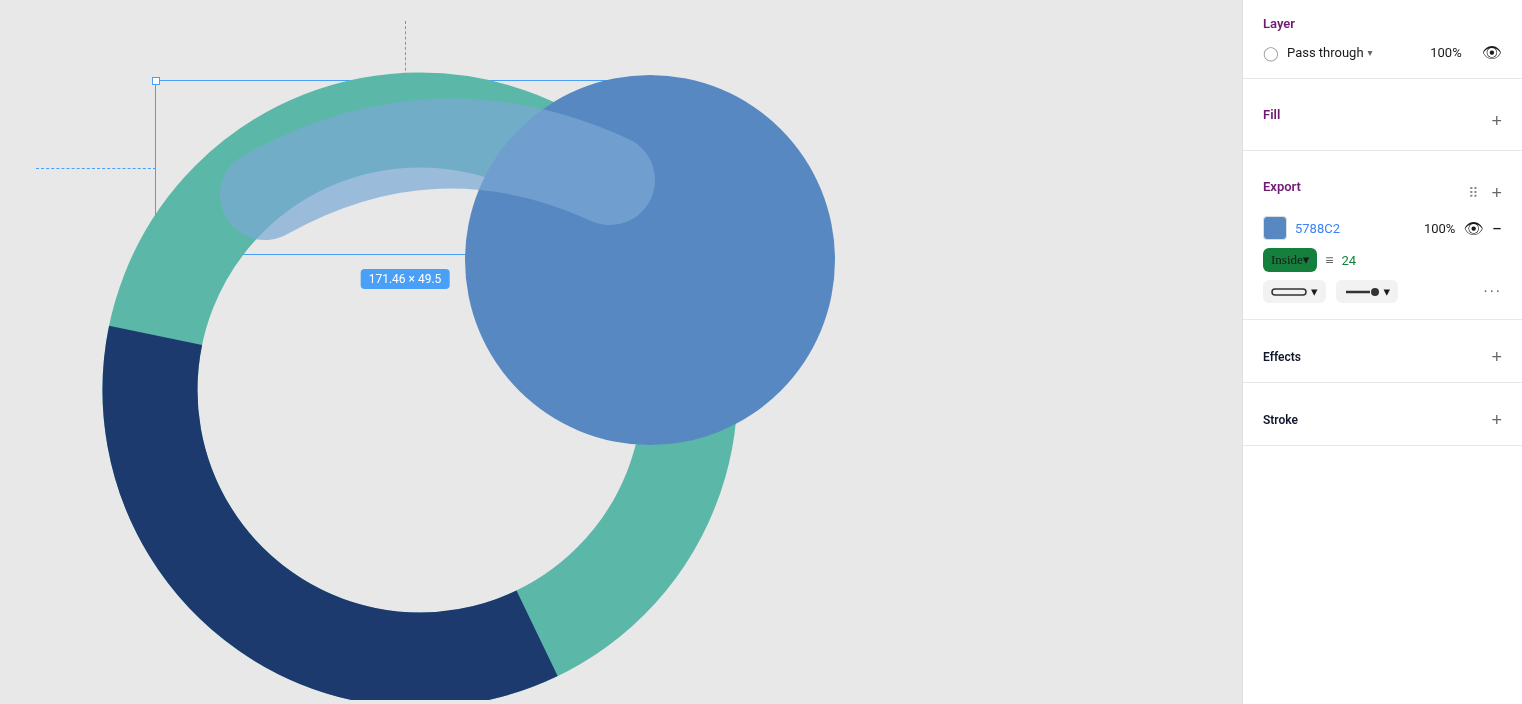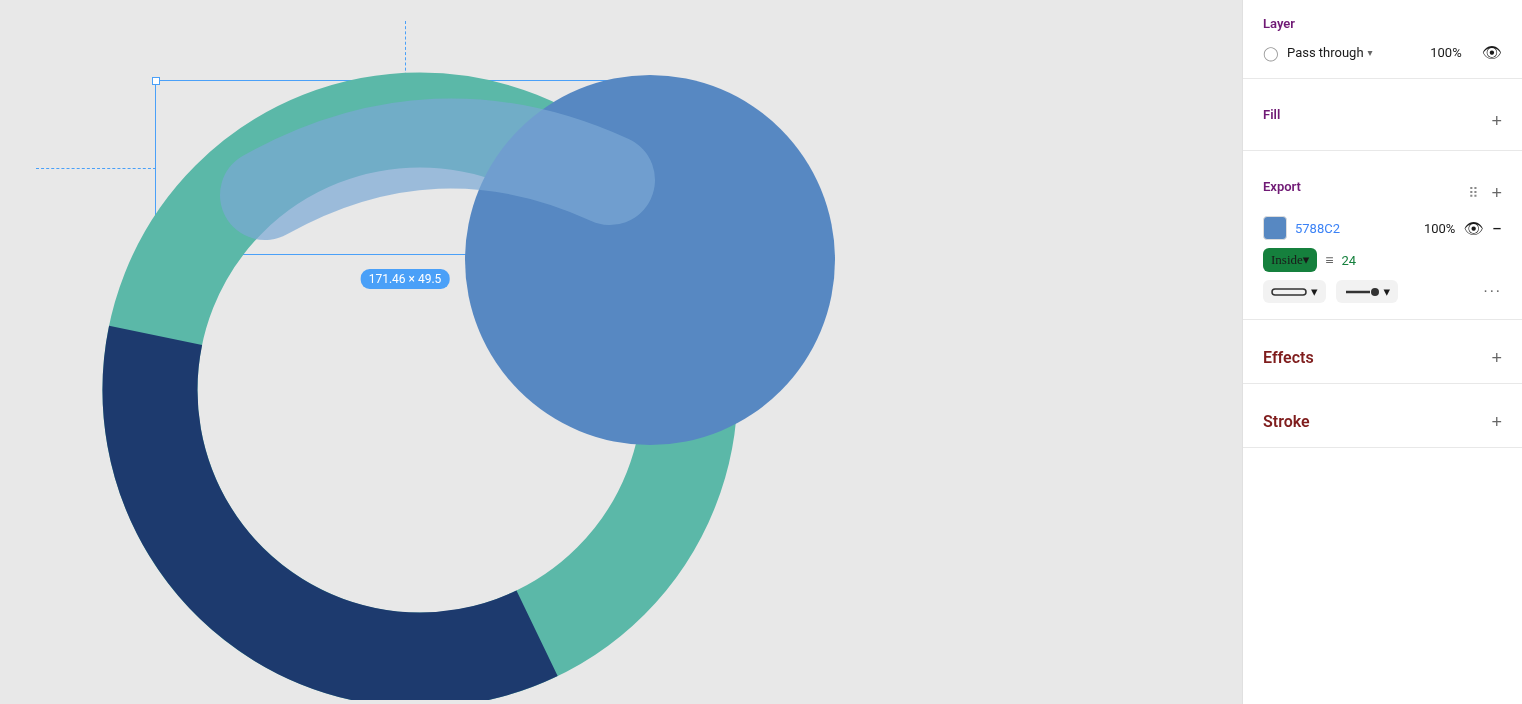--- a/index.html
+++ b/index.html
@@ -55,21 +55,21 @@
       border: 1.5px solid #4AA0F8;
       transform: translate(-50%, -50%);
     }
 
     .dimension-label {
       position: absolute;
       background: #4AA0F8;
       color: white;
       font-size: 12px;
       padding: 3px 8px;
-      border-radius: 9px;
+      border-radius: 4px;
       white-space: nowrap;
       bottom: -35px;
       left: 50%;
       transform: translateX(-50%);
     }
 
     
     .right-panel {
       width: 280px;
       background: #ffffff;
@@ -85,23 +85,23 @@
     }
 
     .panel-section-title {
       font-size: 13px;
       font-weight: 600;
       color: #701a75;
       margin-bottom: 12px;
     }
 
     .panel-section-title-muted {
-      font-size: 16px;
+      font-size: 12px;
       font-weight: 600;
-      color: #7f1d1d;
+      color: #0f172a;
       margin-bottom: 0;
     }
 
     .section-header {
       display: flex;
       align-items: center;
       justify-content: space-between;
       margin-top: 12px;
     }
 

